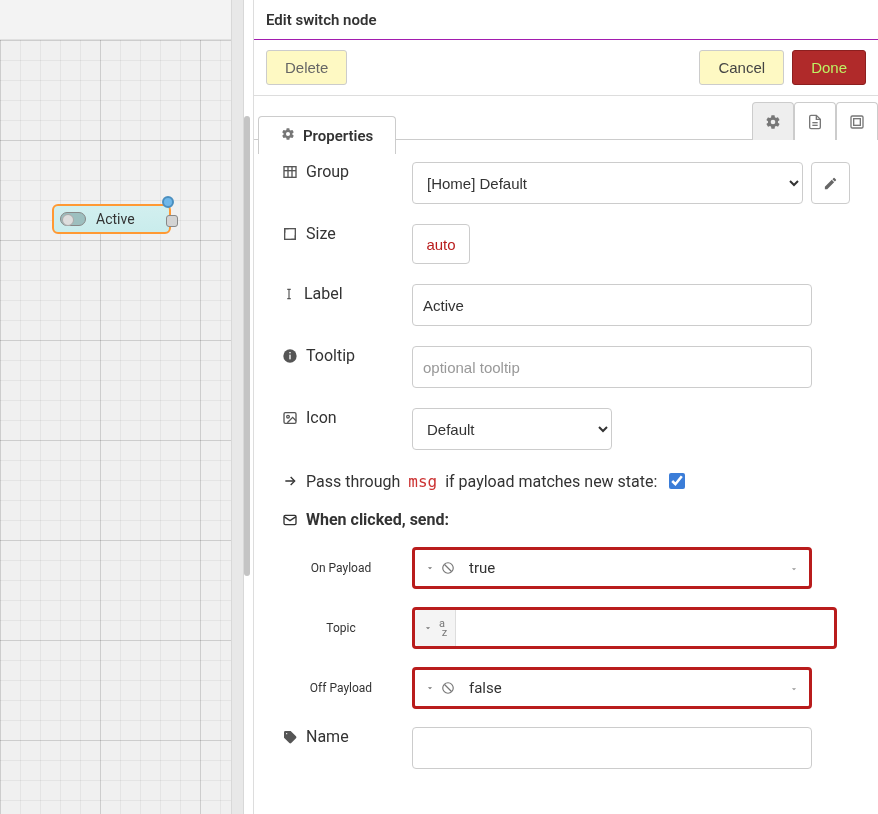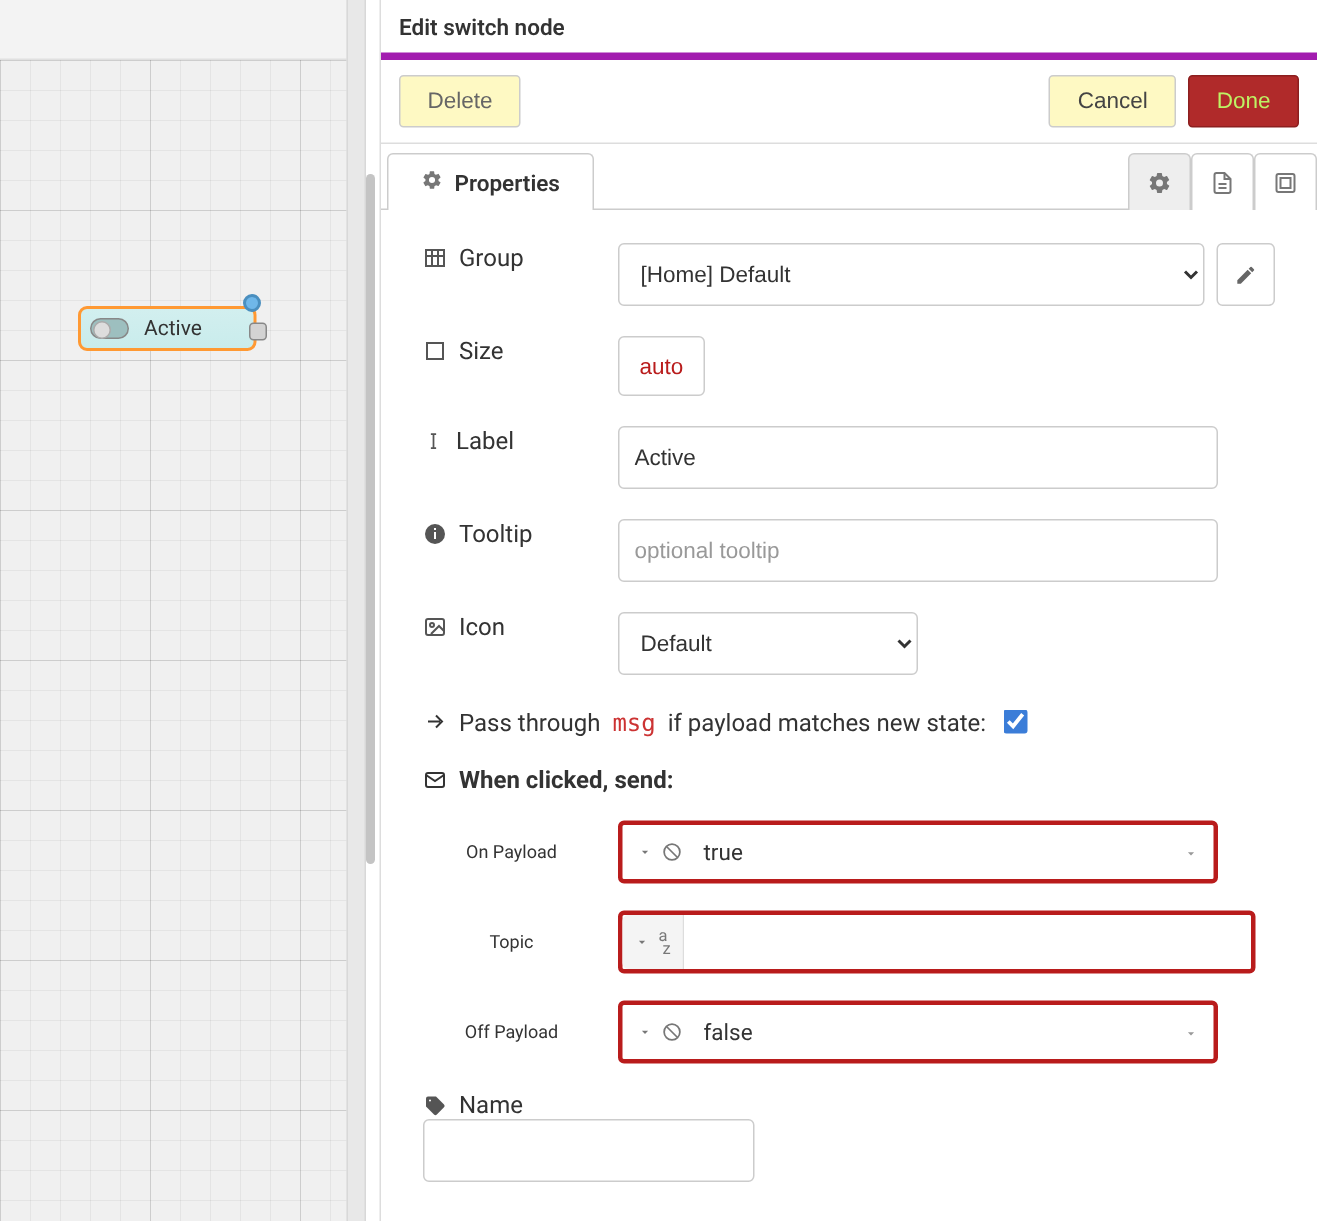--- a/index.html
+++ b/index.html
@@ -59,21 +59,21 @@
     border: 1px solid #888; border-radius: 3px;
   }
 
   
   .panel {
     position: absolute; left: 253px; top: 0; right: 0; bottom: 0;
     background: #fff;
     border-left: 1px solid #ddd;
   }
   .panel-header {
-    height: 40px; border-bottom: 5px solid #a21caf;
+    height: 40px; border-bottom: 1px solid #a21caf;
     display: flex; align-items: center; padding: 0 12px;
     font-size: 15px; font-weight: 600; color:#333;
   }
   .panel-actions {
     height: 56px; border-bottom: 1px solid #ddd;
     display: flex; align-items: center; padding: 0 12px;
   }
   .btn {
     font-size: 15px; padding: 8px 18px;
     border: 1px solid #ccc; border-radius: 3px;
@@ -86,21 +86,21 @@
 
   .tabs-row {
     display:flex; align-items:flex-end; height:44px; padding-left:4px; border-bottom:1px solid #ccc;
     background:#fff;
   }
   .tab {
     display:flex; align-items:center; gap:8px;
     height: 38px; padding: 0 22px;
     border: 1px solid #ccc; border-bottom: none;
     border-radius: 4px 4px 0 0;
-    background:#fff; position:relative; top:1px;
+    background:#fff; position:relative; top:15px;
     font-size:15px; font-weight:600; color:#333;
   }
   .tab .gear-icon { color:#777; }
   .tabs-right-icons { margin-left:auto; display:flex; align-items:center; padding-right:0; }
   .tool-icon {
     width: 42px; height: 38px;
     border: 1px solid #ccc; border-bottom:none;
     border-radius: 4px 4px 0 0;
     display:flex; align-items:center; justify-content:center;
     color:#777; margin-left:0px; cursor:pointer;
@@ -366,21 +366,21 @@
           </span>
           <span class="pval">false</span>
           <span class="drop-caret">
             <svg width="10" height="10" viewBox="0 0 24 24" fill="currentColor">
                 <path d="M7 10l5 5 5-5z"></path>
               </svg>
           </span>
         </div>
       </div>
 
-      <div class="form-row" style="margin-top:4px;flex-direction:column;">
+      <div class="form-row" style="margin-top:4px;">
         <div class="lbl">
           <svg width="16" height="16" viewBox="0 0 24 24" fill="currentColor">
               <path d="M21 11l-8-8H5a2 2 0 0 0-2 2v8l8 8a2 2 0 0 0 2.83 0L21 13.83A2 2 0 0 0 21 11zM7 8a1 1 0 1 1 1-1 1 1 0 0 1-1 1z"></path>
             </svg>
           <span>Name</span>
         </div>
         <div class="ctrl">
           <input type="text" class="input-w400" value="" style="">
         </div>
       </div>

